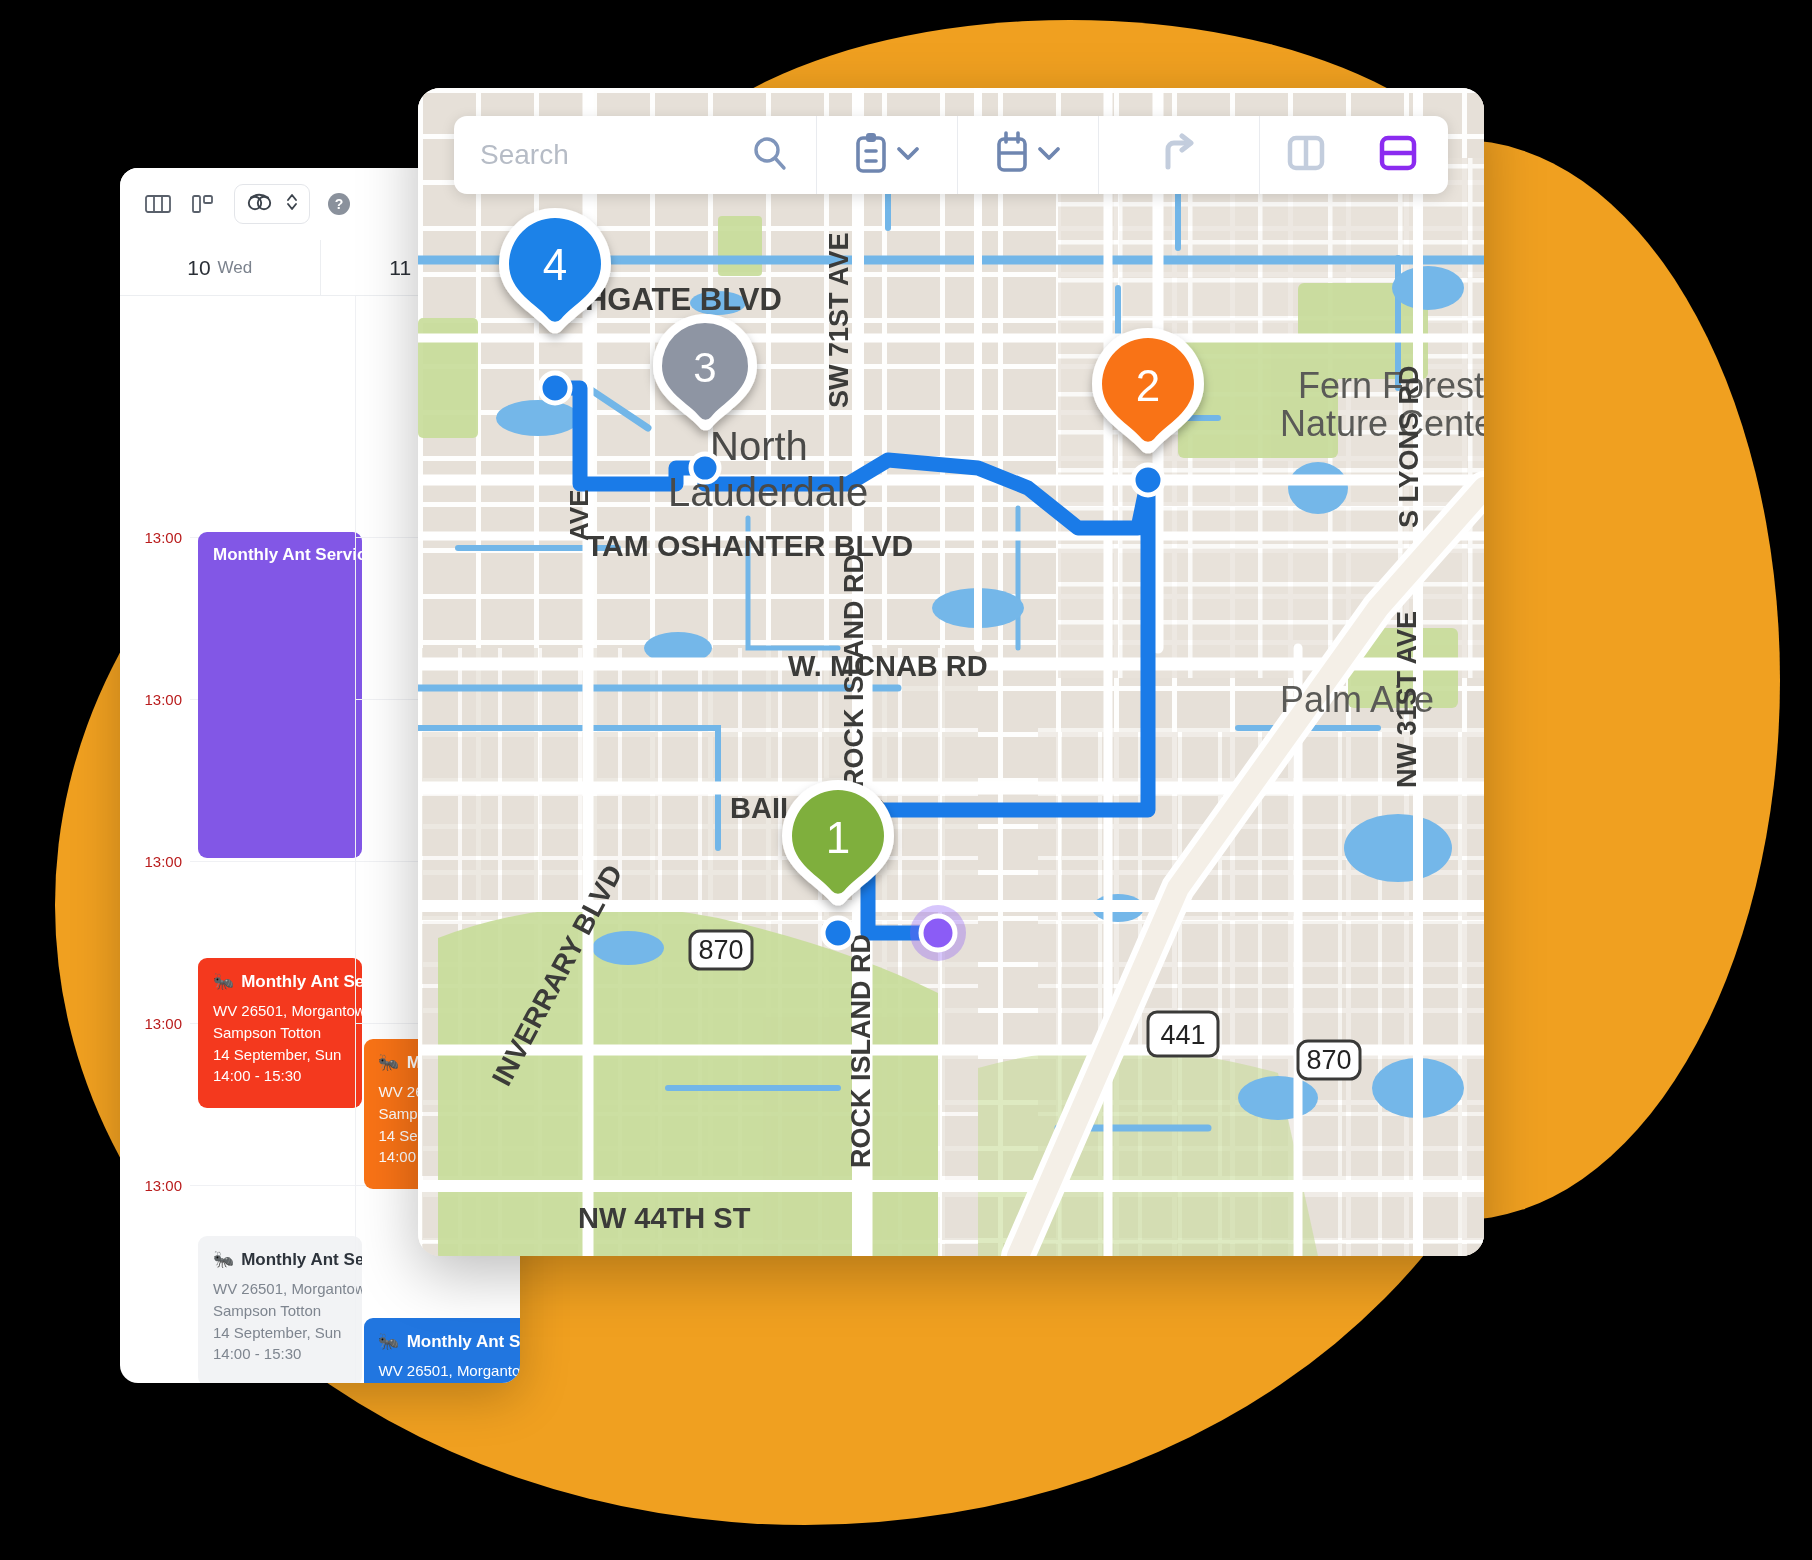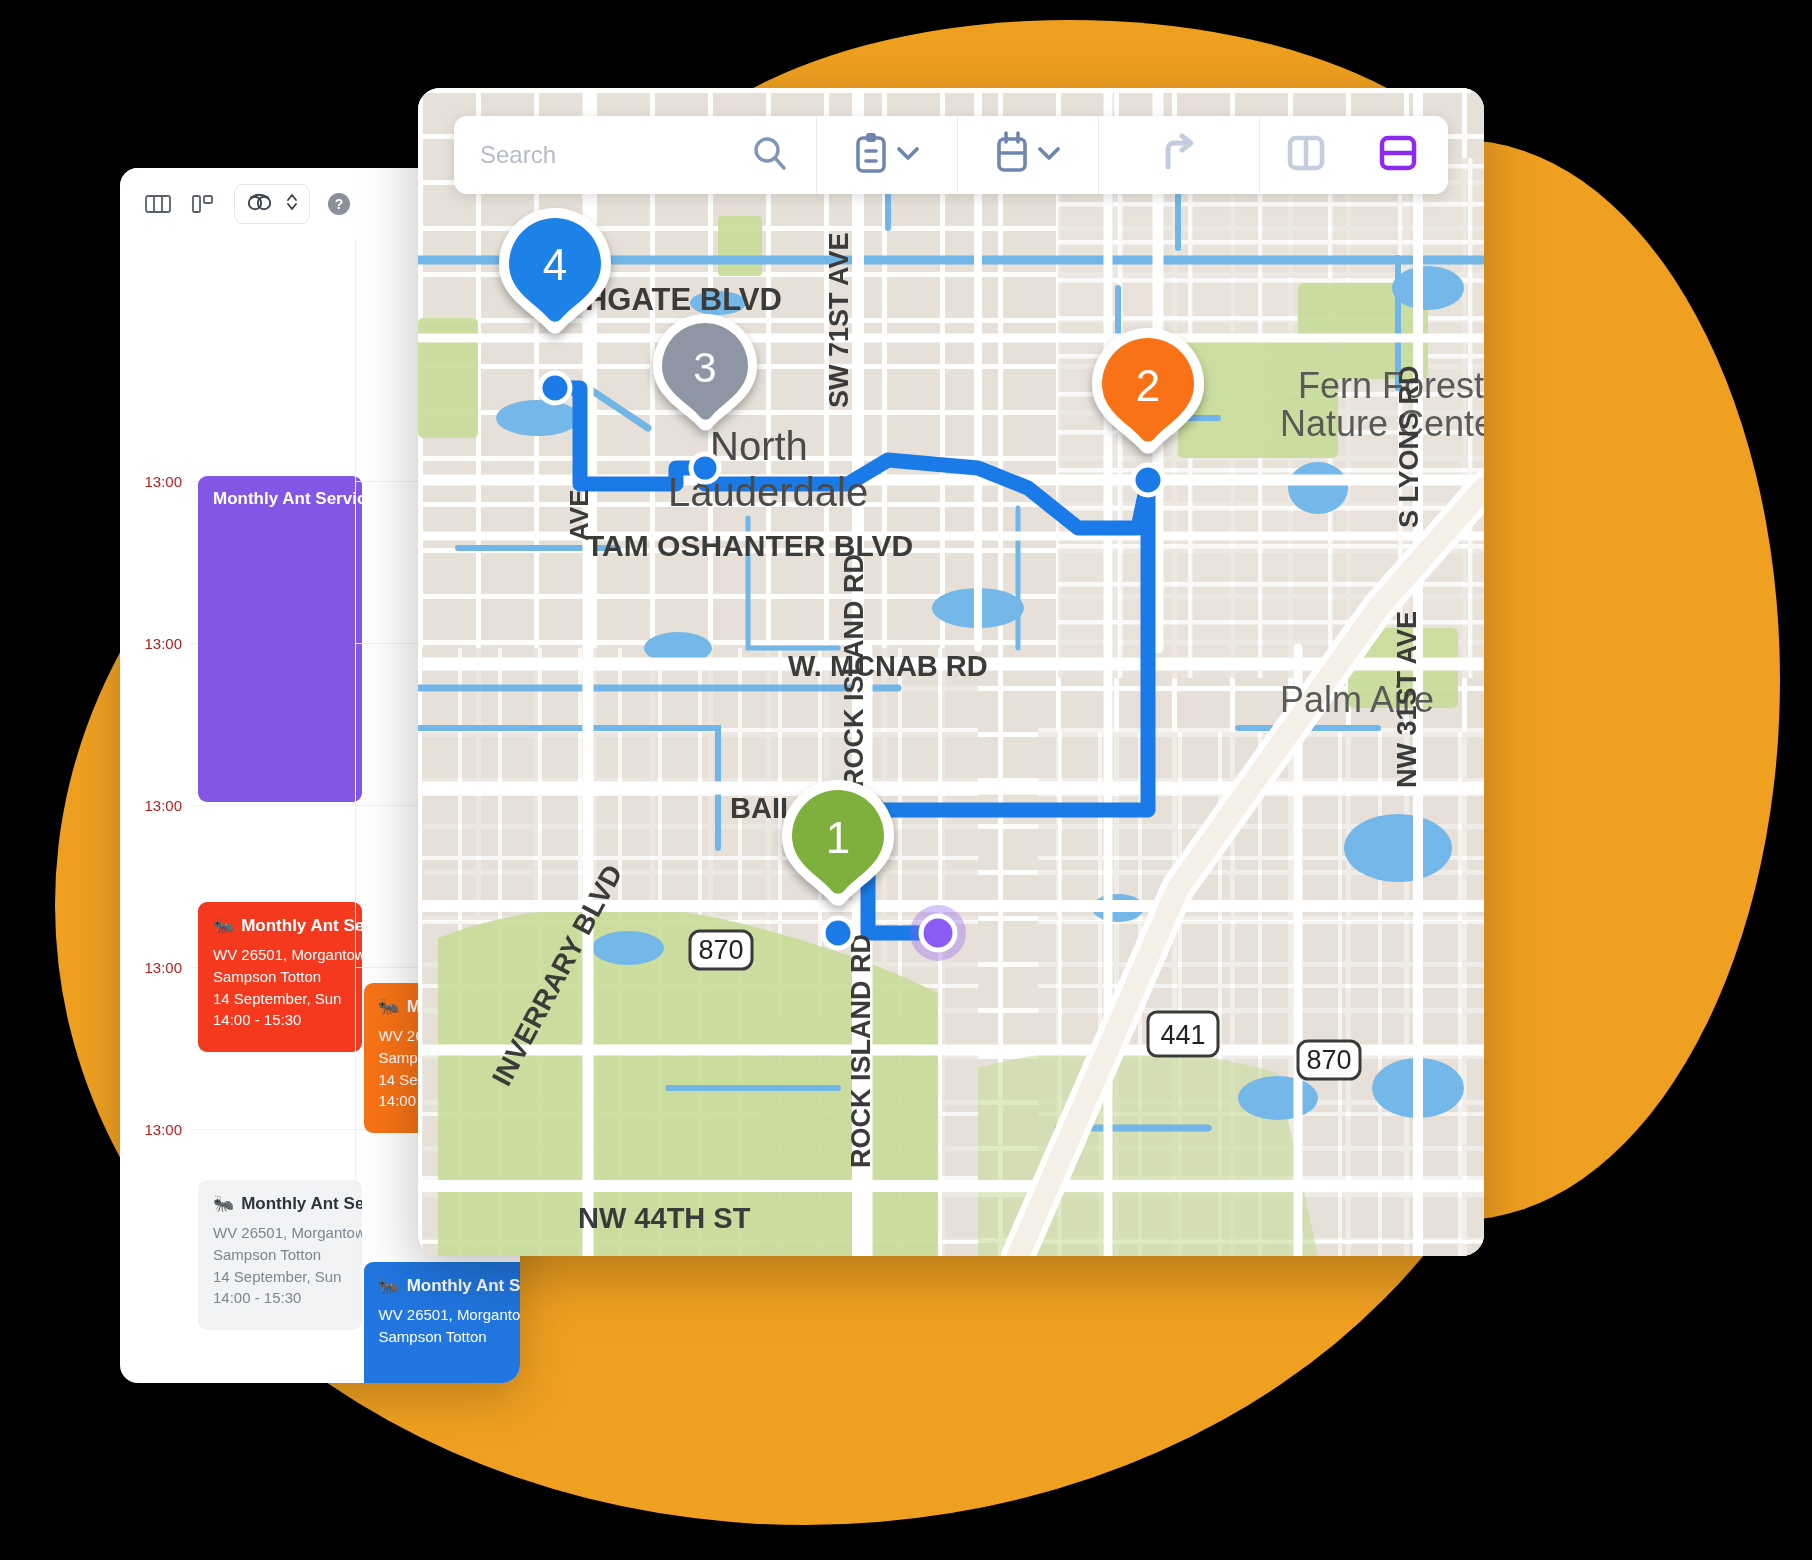--- a/index.html
+++ b/index.html
@@ -89,21 +89,21 @@
 
   #searchbar {
     position: absolute; left: 36px; top: 28px; width: 994px; height: 78px;
     background: #fff; border-radius: 13px;
     display: flex; align-items: center;
     box-shadow: 0 3px 14px rgba(0,0,0,.13);
     z-index: 30;
   }
   #search-input {
     border: none; outline: none; background: transparent;
-    font-size: 24px; color: #2d333b; padding: 0 26px; width: 270px;
+    font-size: 28px; color: #2d333b; padding: 0 26px; width: 270px;
     font-family: "Liberation Sans", sans-serif;
   }
   #search-input::placeholder { color: #b6bcc6; }
   .sb-btn {
     height: 100%; display: flex; align-items: center; justify-content: center;
     gap: 6px; color: #7f95bb;
   }
   .sb-div { width: 1px; height: 78px; background: #e9ebef; }
   .sb-w-search { width: 92px; color:#7f95bb; }
   .sb-w-clip   { width: 140px; }
@@ -148,20 +148,30 @@
         <span>
           <svg width="16" height="24" viewBox="0 0 16 24" fill="none">
             <path d="M4 10 L8 5 L12 10" stroke="#3d444d" stroke-width="1.9" stroke-linecap="round" stroke-linejoin="round"></path>
             <path d="M4 14 L8 19 L12 14" stroke="#3d444d" stroke-width="1.9" stroke-linecap="round" stroke-linejoin="round"></path>
           </svg>
         </span>
       </span>
       <span class="help-dot">?</span>
     </div>
 
+    <div id="cal-daybar">
+      <div class="daycol">
+        <span class="dnum">10</span>
+        <span class="dname">Wed</span>
+      </div>
+      <div class="daycol sep">
+        <span class="dnum">11</span>
+        <span class="dname">Mon</span>
+      </div>
+    </div>
 
     <div id="cal-grid">
       <div id="timegut">
         <div class="tlabel" style="top:241px">13:00</div>
         <div class="tlabel" style="top:403px">13:00</div>
         <div class="tlabel" style="top:565px">13:00</div>
         <div class="tlabel" style="top:727px">13:00</div>
         <div class="tlabel" style="top:889px">13:00</div>
       </div>
 

